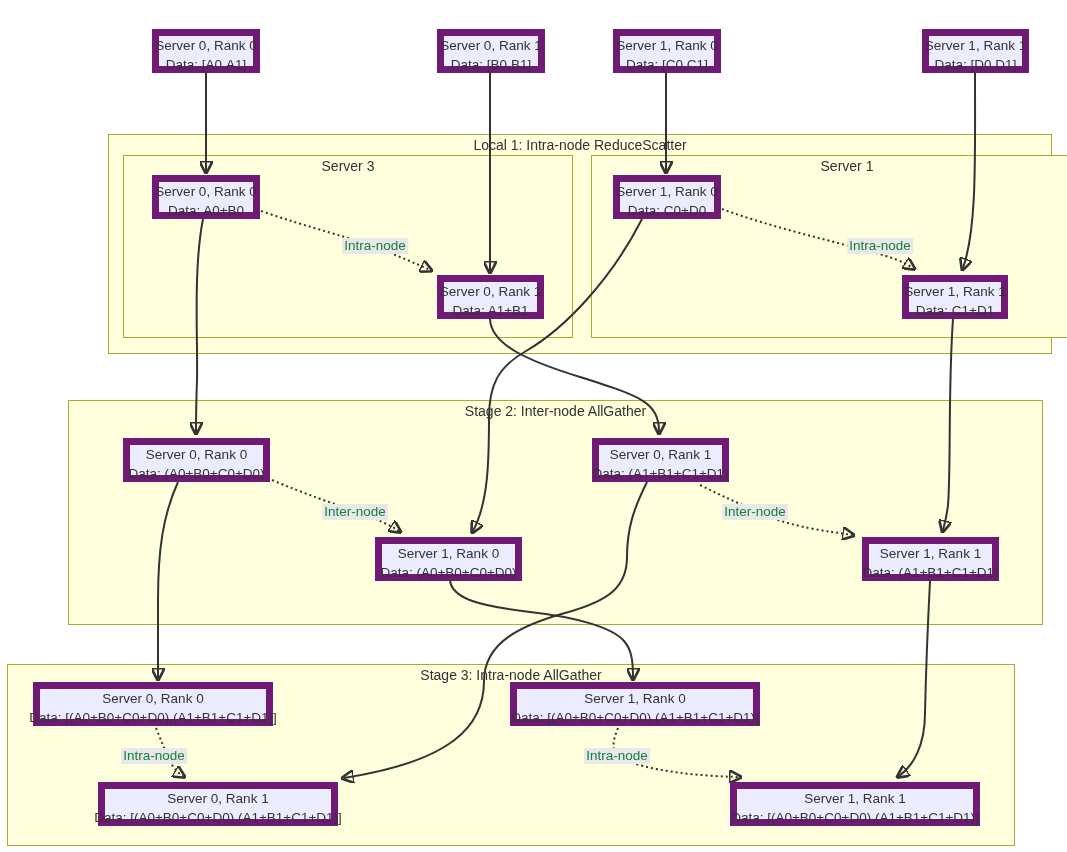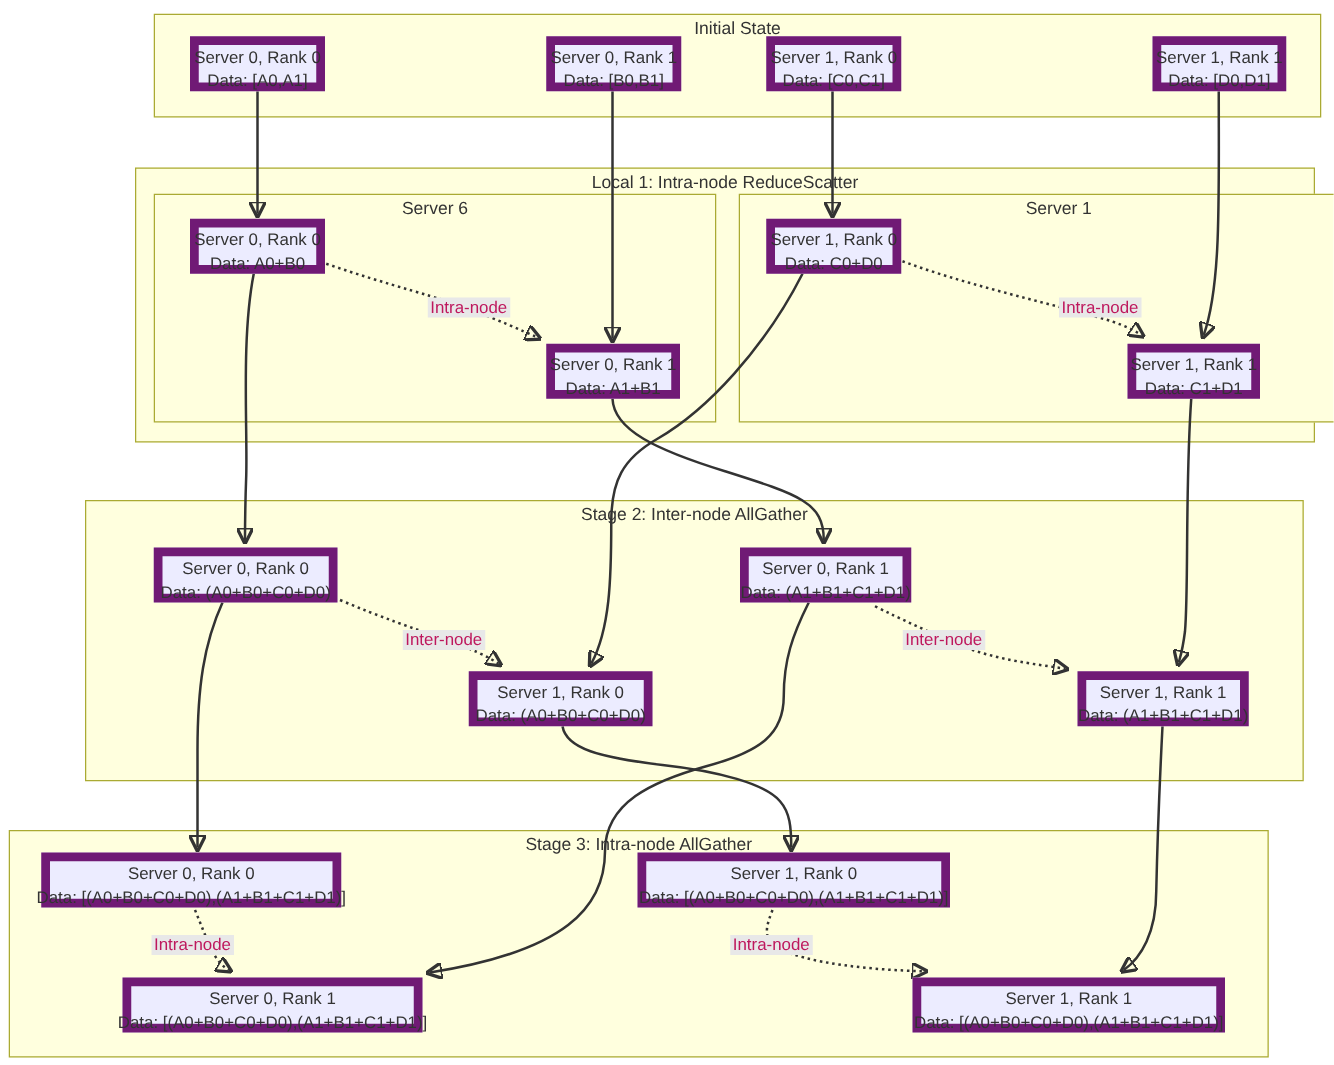--- a/index.html
+++ b/index.html
@@ -22,37 +22,34 @@
   .node{
     position:absolute;background:#ececff;border:7px solid #701a75;
     box-sizing:border-box;display:flex;flex-direction:column;
     align-items:center;justify-content:flex-start;text-align:center;
     font-size:13.5px;line-height:19px;color:#333333;white-space:nowrap;
     z-index:3;
   }
   .elabel{
     position:absolute;transform:translate(-50%,-50%);
     background:#e8e8e8;padding:0 2px;font-size:13.5px;line-height:16px;
-    color:#be185d;white-space:nowrap;z-index:2;
+    color:#15803d;white-space:nowrap;z-index:2;
   }
 </style>
 </head>
 <body>
 
 <div id="diagram">
 
-  <div class="cluster" style="left:123px;top:11px;width:934px;height:83px">
-    <div class="cluster-title">Initial State</div>
-  </div>
 
   <div class="cluster" style="left:108px;top:134px;width:944px;height:220px">
     <div class="cluster-title">Local 1: Intra-node ReduceScatter</div>
   </div>
   <div class="cluster" style="left:123px;top:155px;width:450px;height:183px">
-    <div class="cluster-title">Server 6</div>
+    <div class="cluster-title">Server 3</div>
   </div>
   <div class="cluster" style="left:591px;top:155px;width:512px;height:183px">
     <div class="cluster-title">Server 1</div>
   </div>
 
   <div class="cluster" style="left:68px;top:400px;width:975px;height:225px">
     <div class="cluster-title">Stage 2: Inter-node AllGather</div>
   </div>
 
   <div class="cluster" style="left:7px;top:664px;width:1008px;height:182px">

